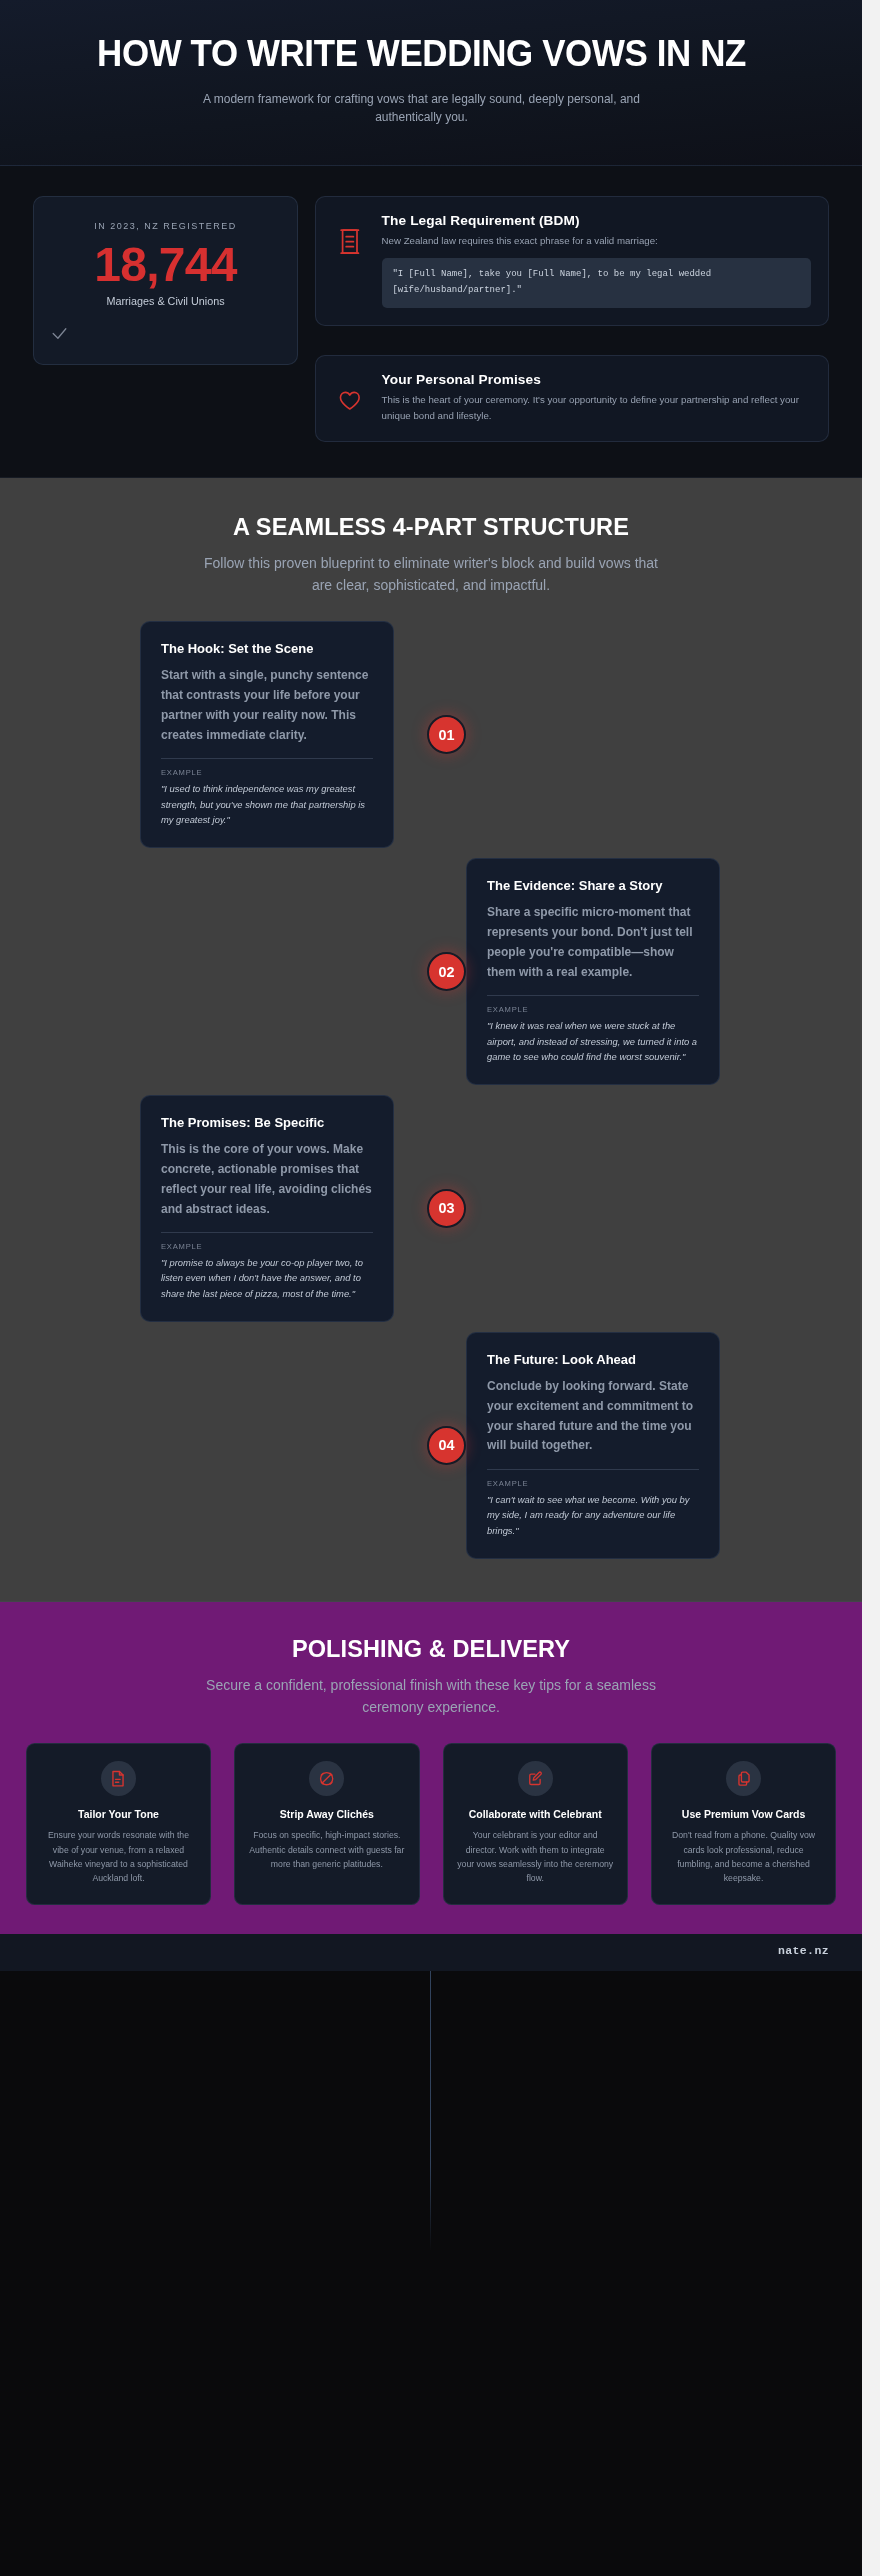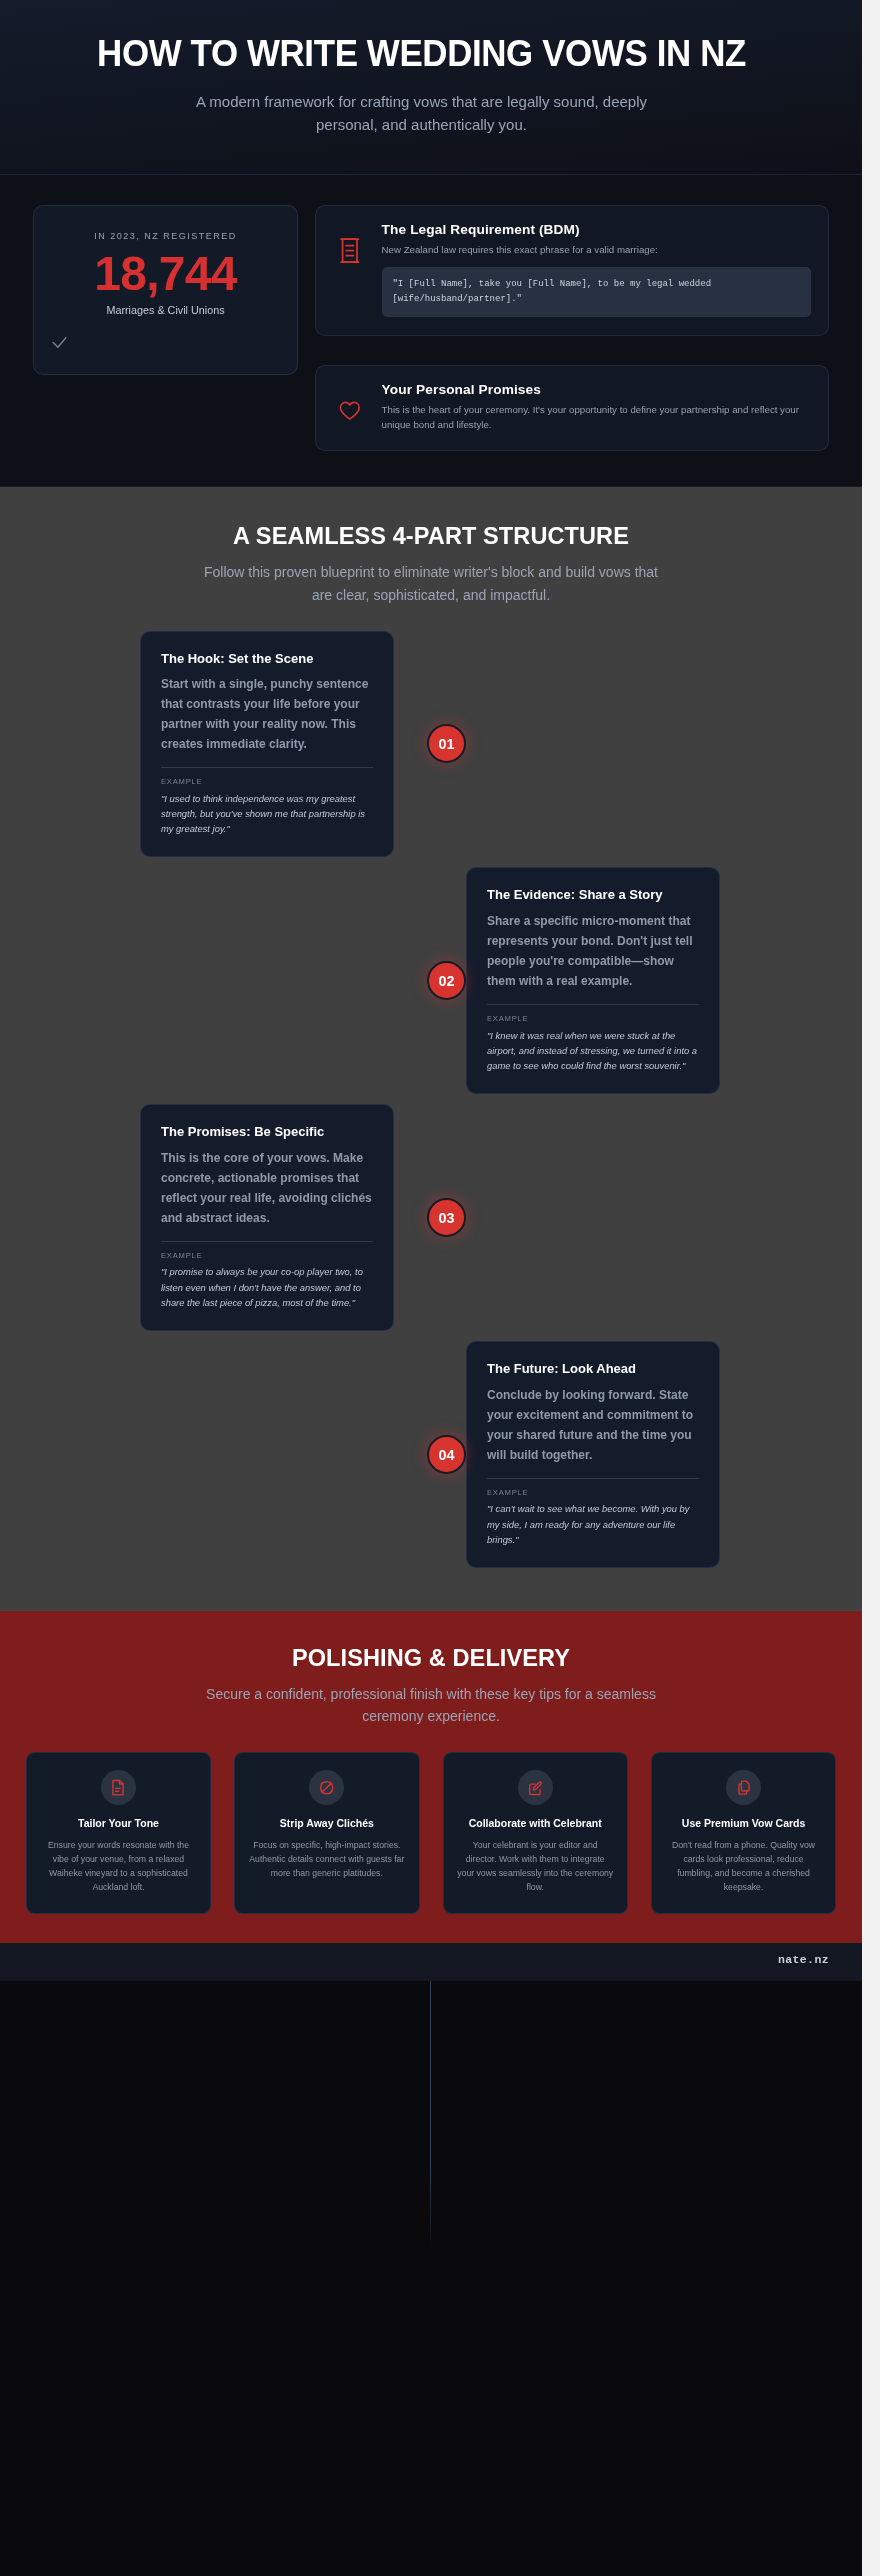--- a/index.html
+++ b/index.html
@@ -74,21 +74,21 @@
     max-width: 721px;
     margin: 0 auto;
     font-family: "Liberation Sans Narrow","Liberation Sans",sans-serif;
     transform: scaleX(0.97);
   }
   .hero .sub {
     margin: 16px auto 0 auto;
     max-width: 462px;
     text-align: center;
     color: #9aa4b4;
-    font-size: 15px;
+    font-size: 12px;
     line-height: 1.55;
   }
 
   
   .sec-legal {
     position: relative;
     background: #0d1016;
     padding: 30px 33px 35px 33px;
     border-bottom: 0.7px solid rgba(80,100,130,.14);
     z-index: 5;
@@ -273,21 +273,21 @@
   .ex-quote {
     color: #c2cad6;
     font-size: 9.4px;
     line-height: 1.62;
     font-style: italic;
   }
 
   
   .sec-polish {
     position: relative;
-    background: #7f1d1d;
+    background: #701a75;
     padding: 33px 20px 29px 20px;
     z-index: 5;
   }
   .tips {
     display: flex;
     gap: 23px;
     margin-top: 24.5px;
     padding: 0 5.8px;
   }
   .tip-card {

